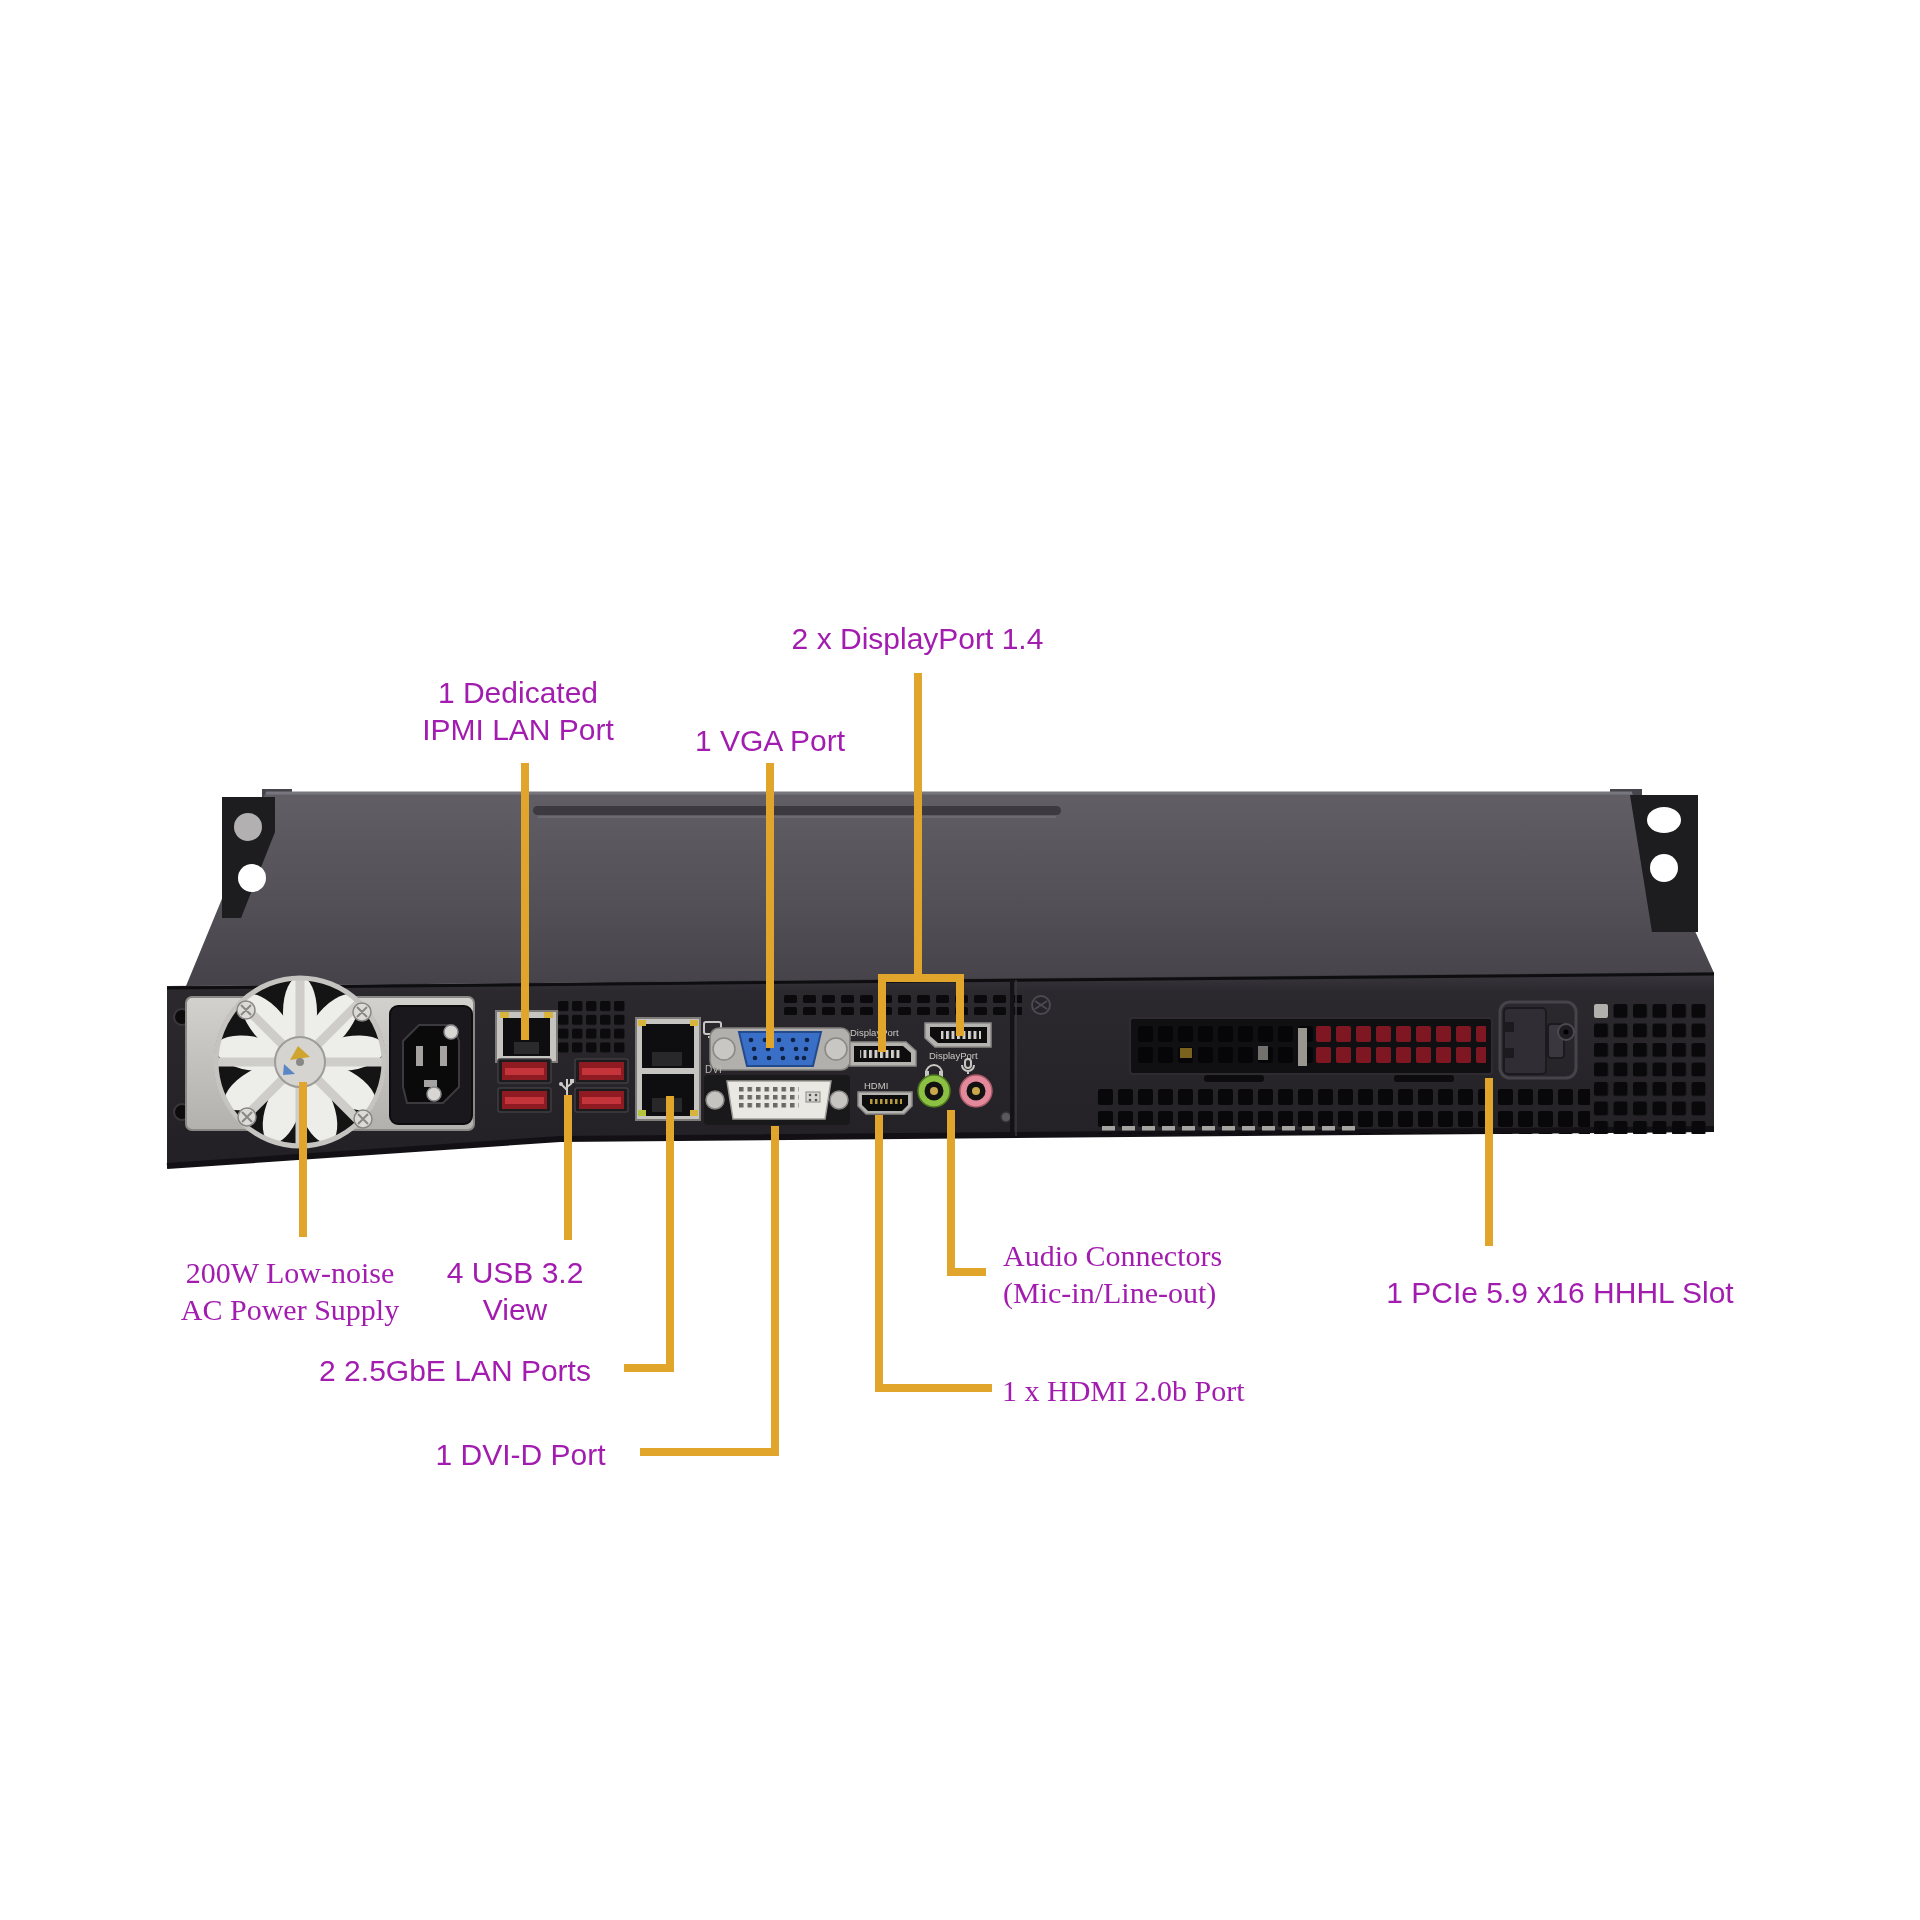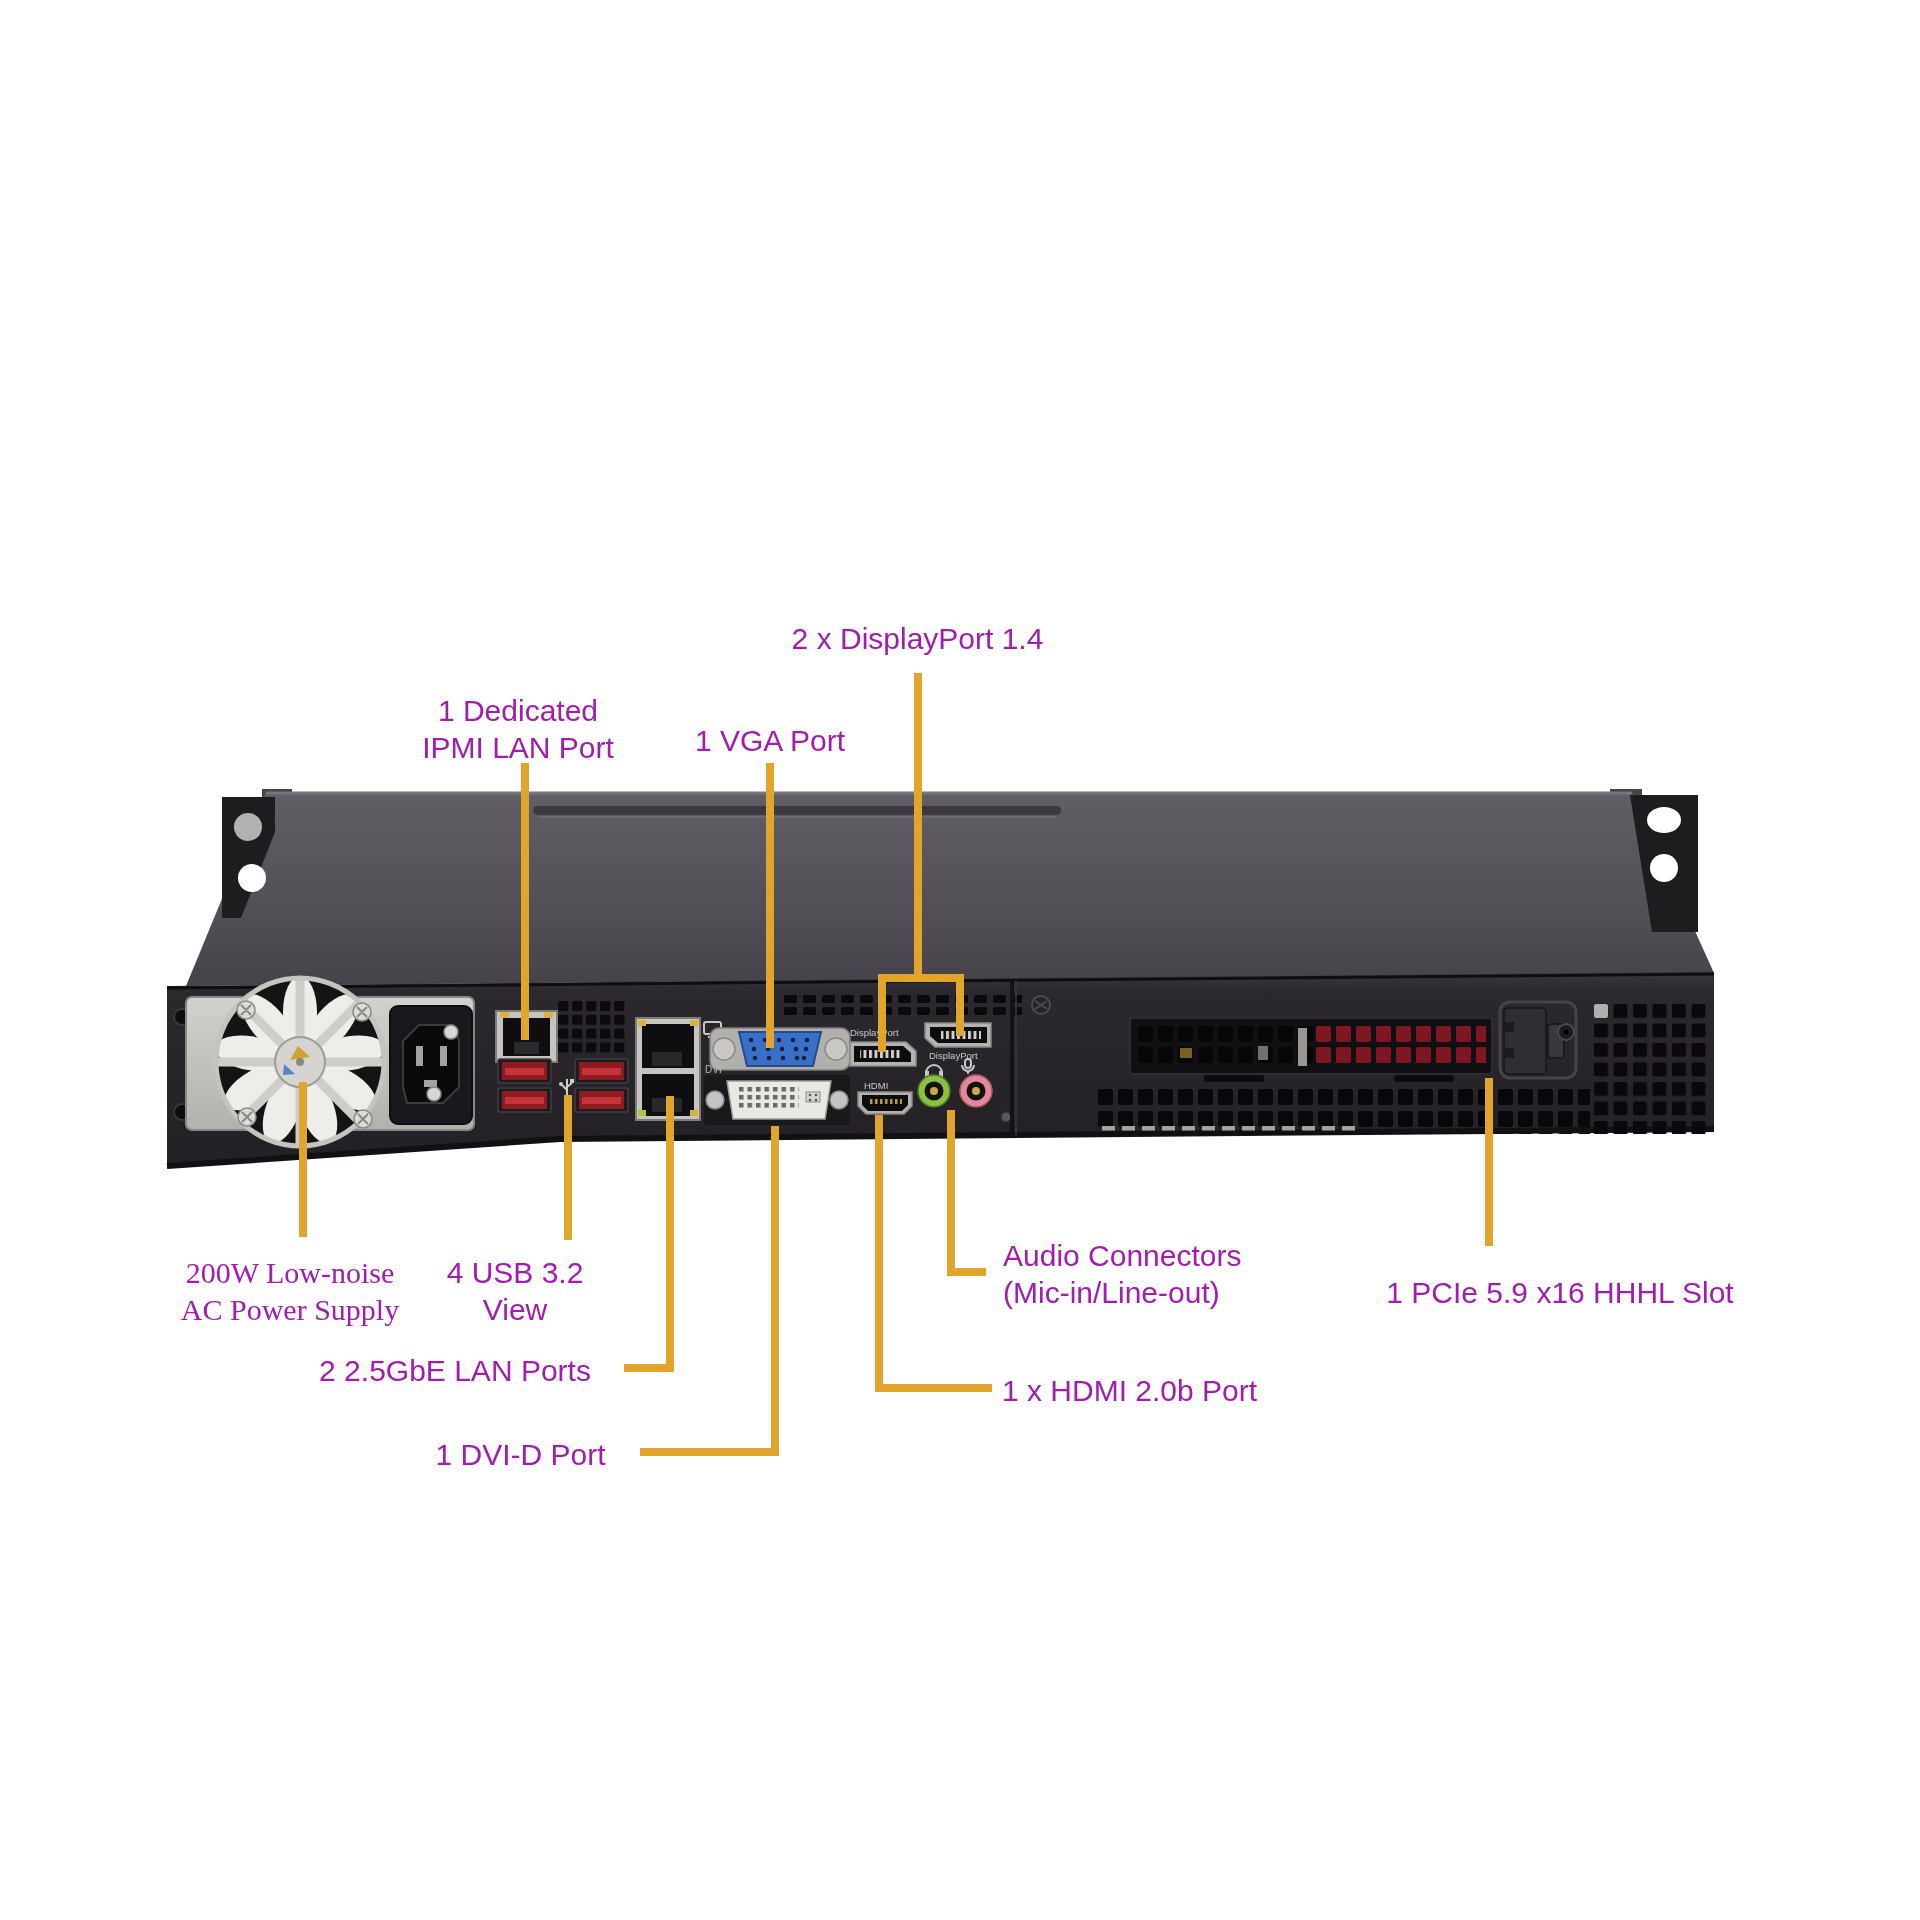--- a/index.html
+++ b/index.html
@@ -1,20 +1,20 @@
 <!DOCTYPE html>
 <html><head>
 <meta charset="utf-8">
 <style>
   html,body{margin:0;padding:0;background:#ffffff;}
   .canvas{position:relative;width:1920px;height:1920px;background:#ffffff;overflow:hidden;
           font-family:"Liberation Sans",sans-serif;}
   .chassis-svg{position:absolute;left:0;top:0;width:1920px;height:1920px;}
   .lbl{position:absolute;color:#a21caf;font-size:30px;line-height:37px;text-align:center;}
-  .lbl.left{text-align:left;}
+  .lbl.left{text-align:left;font-family:Liberation Serif, serif;}
   .title{position:absolute;left:707px;top:390px;width:500px;text-align:center;
          font-style:italic;font-size:31px;color:#1f1f1f;}
 </style>
 </head>
 <body>
 
 <div class="canvas">
 
 <svg class="chassis-svg" viewBox="0 0 1920 1920">
   <defs>
@@ -327,21 +327,21 @@
     <polyline points="951,1110 951,1272 986,1272"></polyline>
     <polyline points="1489,1078 1489,1246"></polyline>
   </g>
 </svg>
 
 
 <div class="lbl" style="left:765px;top:620px;width:305px;">
   <span>2 x DisplayPort 1.4</span>
 </div>
 
-<div class="lbl" style="left:393px;top:692px;width:250px;">
+<div class="lbl" style="left:393px;top:674px;width:250px;">
   <div>1 Dedicated</div>
   <div>IPMI LAN Port</div>
 </div>
 
 <div class="lbl" style="left:670px;top:722px;width:200px;">
   <span>1 VGA Port</span>
 </div>
 
 <div class="lbl" style="left:140px;top:1254px;width:300px;font-family:Liberation Serif, serif;">
   <div>200W Low-noise</div>

